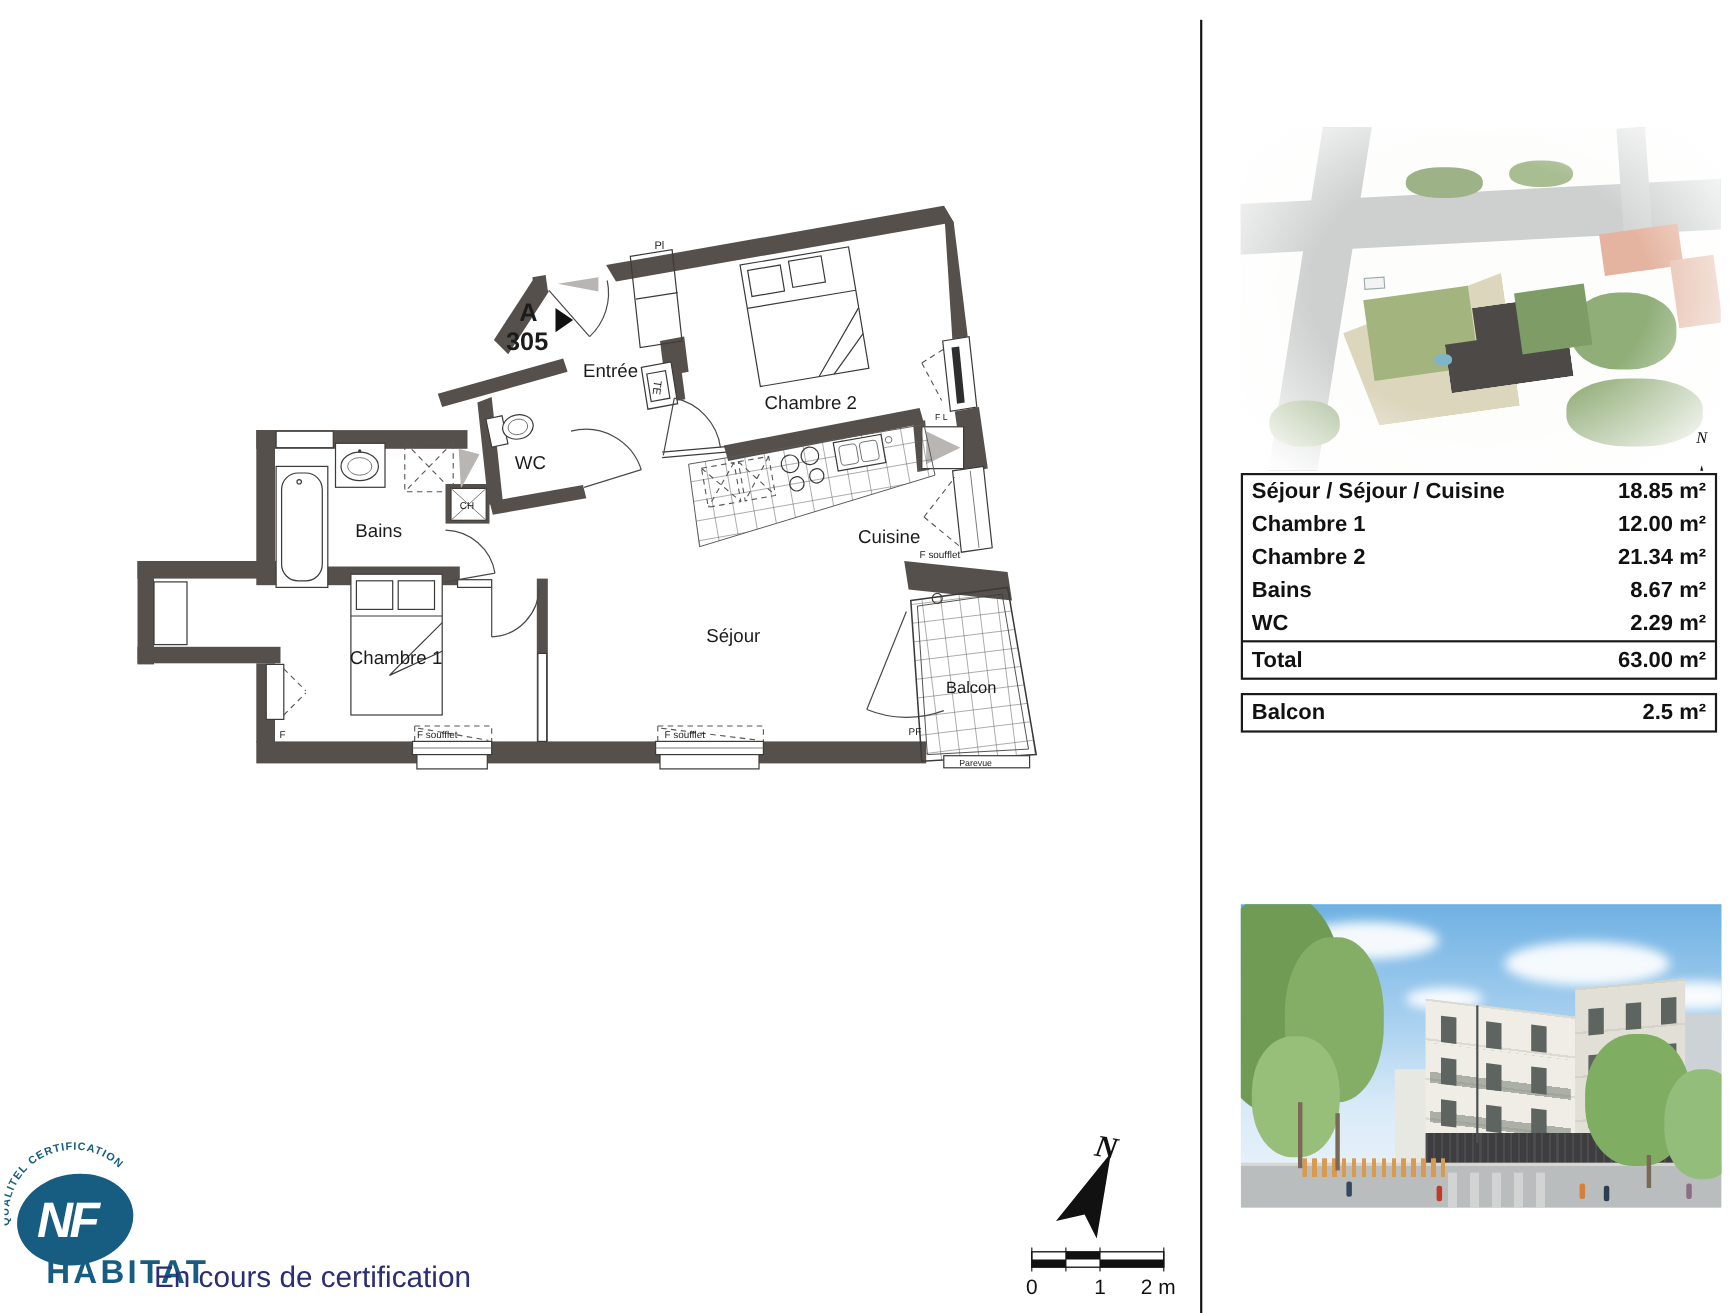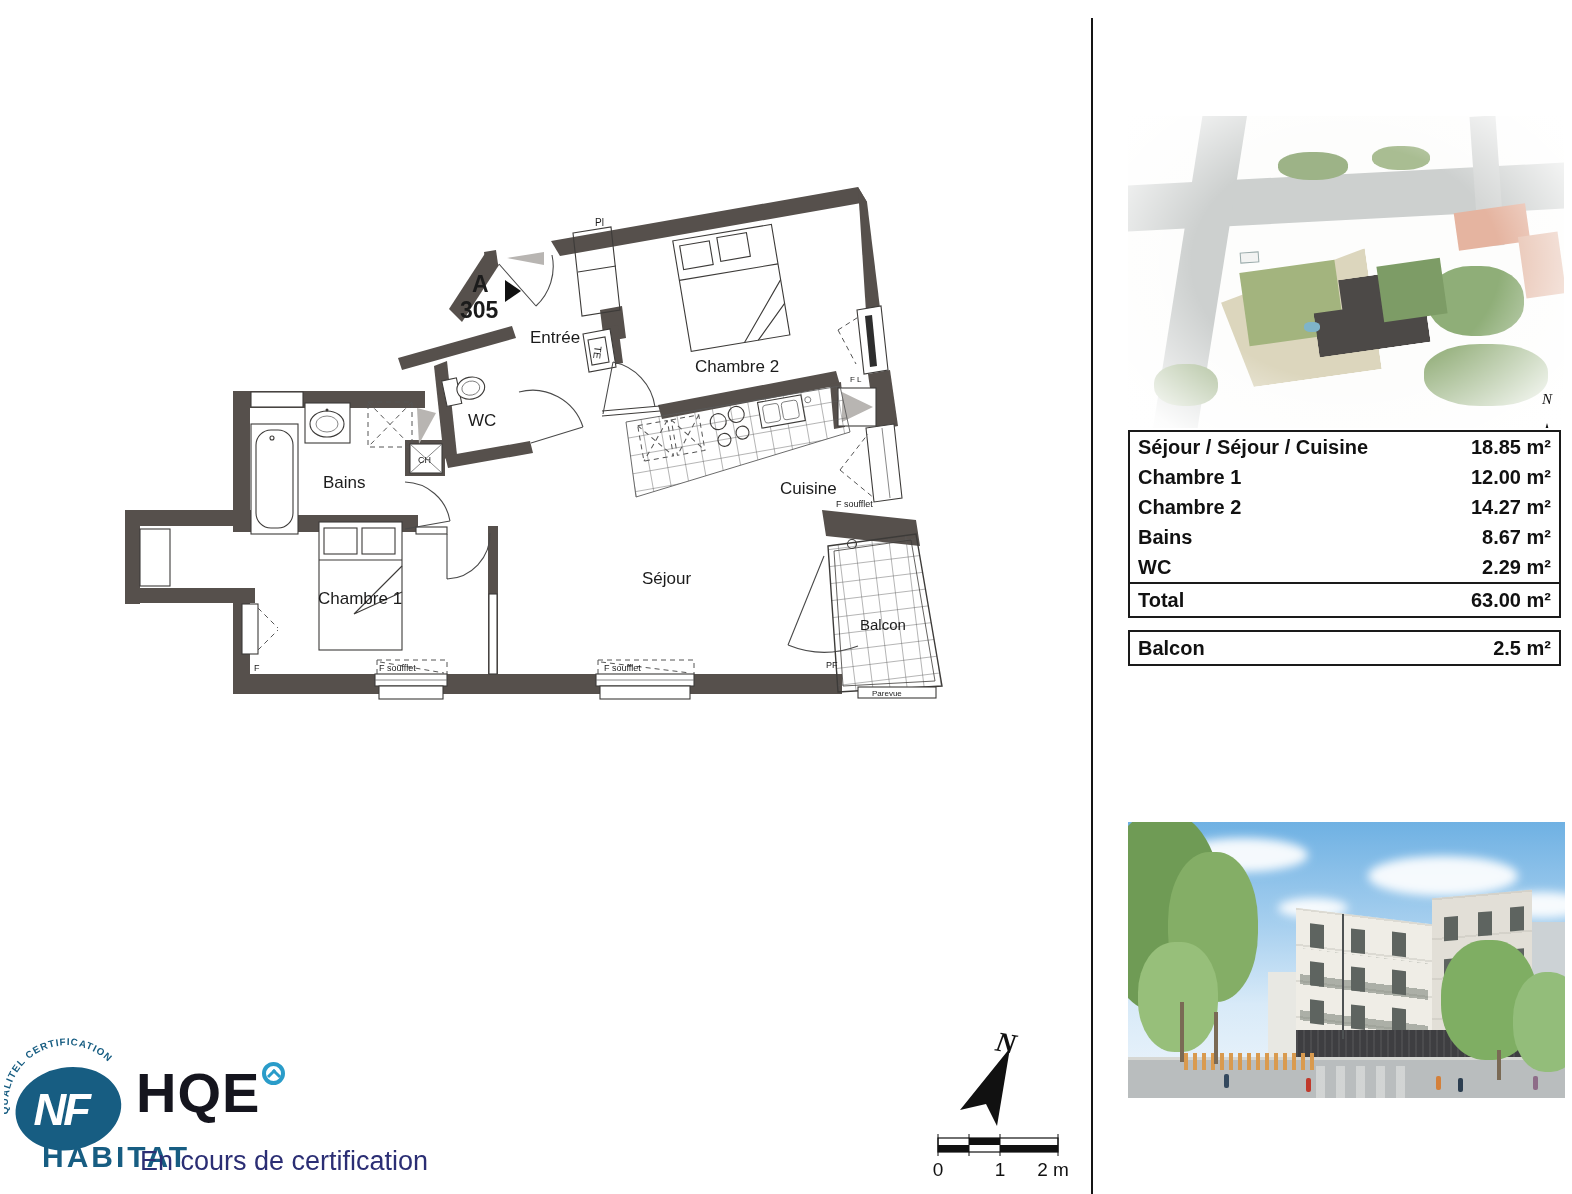--- a/index.html
+++ b/index.html
@@ -293,21 +293,20 @@
     <svg class="logo-seal" viewBox="-64 -64 128 128">
       <defs>
           <path id="arcpath" d="M -57 22 A 60 60 0 1 1 57 22" fill="none"></path>
         </defs>
       <text font-size="10" font-weight="bold" fill="#175d82" letter-spacing="1">
         <textPath href="#arcpath" startOffset="4%">QUALITEL CERTIFICATION</textPath>
       </text>
       <ellipse cx="0" cy="8" rx="54" ry="42" fill="#175d82" transform="rotate(-10)"></ellipse>
       <text x="-34" y="24" font-size="46" font-style="italic" font-weight="bold" fill="#fff" letter-spacing="-3">NF</text>
     </svg>
-    <div class="hqe-text"><span>HQE</span><span class="hqe-circle"><span class="hqe-chevron"></span></span></div>
     <div class="habitat-text">HABITAT</div>
     <div class="status-text">En cours de certification</div>
   </div>
 
   <div class="divider"></div>
 
   <div class="aerial">
     <div class="a-road-h"></div>
     <div class="a-road-v"></div>
     <div class="a-road-r"></div>
@@ -336,21 +335,21 @@
       <div class="tbl-row">
         <span>Séjour / Séjour / Cuisine</span>
         <span>18.85 m²</span>
       </div>
       <div class="tbl-row">
         <span>Chambre 1</span>
         <span>12.00 m²</span>
       </div>
       <div class="tbl-row">
         <span>Chambre 2</span>
-        <span>14.27 m²</span>
+        <span>21.34 m²</span>
       </div>
       <div class="tbl-row">
         <span>Bains</span>
         <span>8.67 m²</span>
       </div>
       <div class="tbl-row">
         <span>WC</span>
         <span>2.29 m²</span>
       </div>
       <div class="tbl-total">

